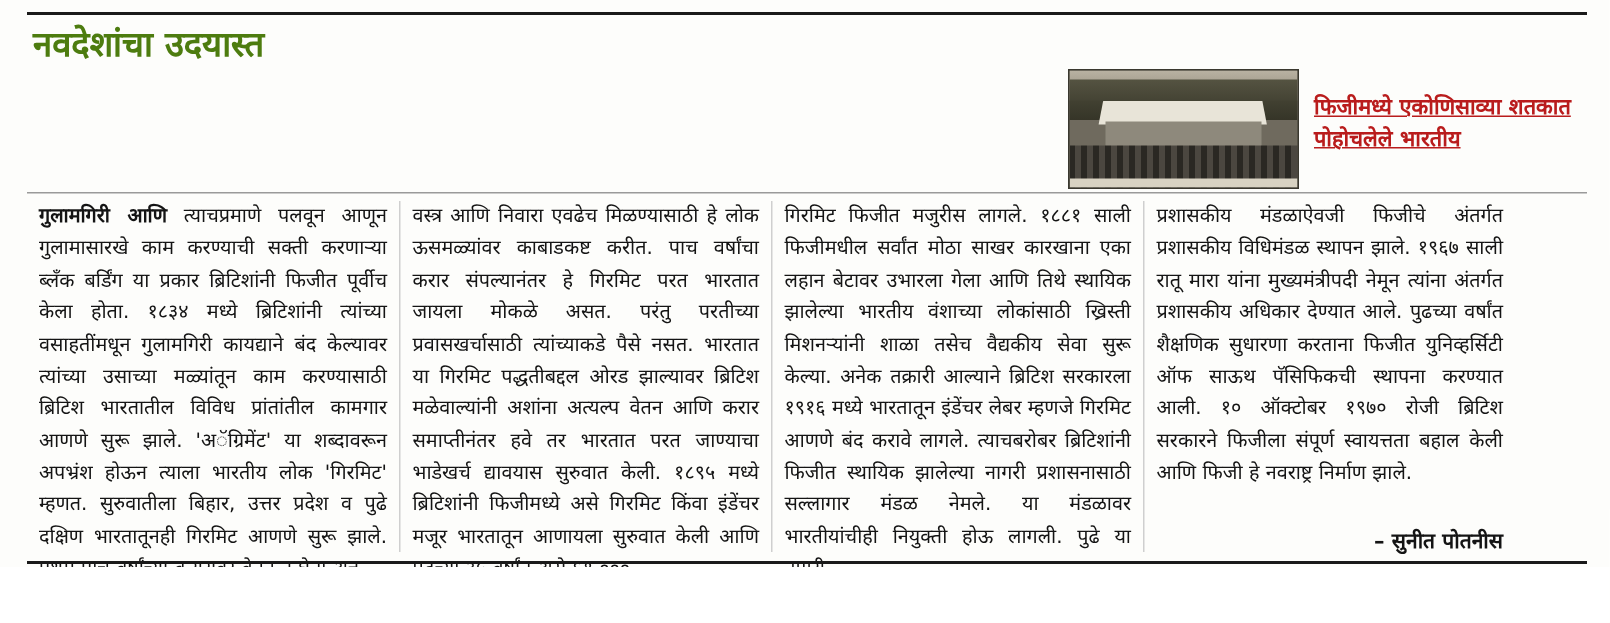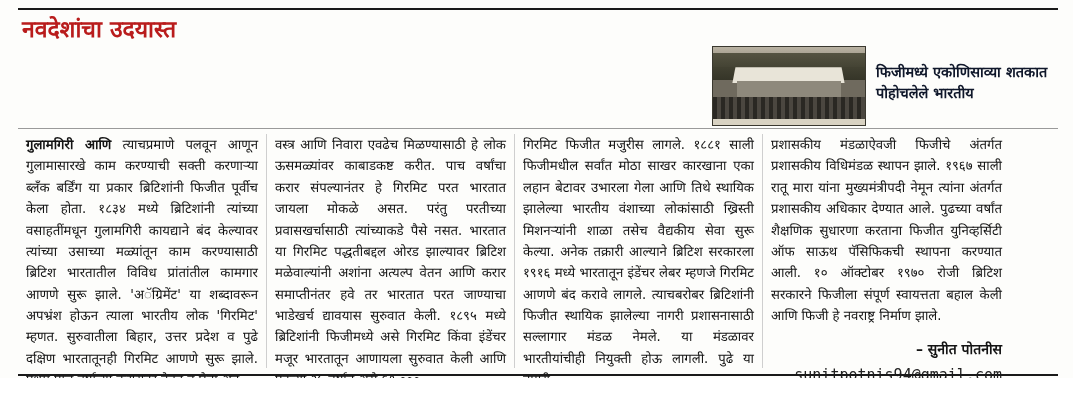--- a/index.html
+++ b/index.html
@@ -29,21 +29,21 @@
     height: 2px;
     background: #1a1a1a;
   }
   .kicker {
     position: absolute;
     left: 22px;
     top: 12px;
     font-family: "DejaVu Sans", sans-serif;
     font-size: 23px;
     font-weight: bold;
-    color: #b91c1c;
+    color: #4d7c0f;
     letter-spacing: 0px;
     white-space: nowrap;
   }
   .headline {
     position: absolute;
     left: 20px;
     top: 52px;
     font-family: "DejaVu Sans", sans-serif;
     font-size: 40px;
     font-weight: bold;
@@ -94,22 +94,23 @@
     background: #d8d2c2;
   }
   .caption {
     position: absolute;
     left: 876px;
     top: 62px;
     width: 190px;
     font-family: "DejaVu Sans", sans-serif;
     font-size: 14.5px;
     font-weight: bold;
-    color: #0f172a;
+    color: #b91c1c;
     line-height: 1.45;
+    text-decoration: underline;
   }
   .rule-under-head {
     position: absolute;
     left: 18px;
     top: 128px;
     width: 1040px;
     height: 1px;
     background: #9a9a9a;
   }
   .columns {
@@ -135,21 +136,21 @@
   .col + .col {
     border-left: 1px solid #cfcfcf;
   }
   .col p {
     margin: 0 0 3px 0;
   }
   .col b.lead {
     font-weight: bold;
   }
   .byline {
-    margin-top: 12px;
+    margin-top: 24px;
     text-align: right;
     font-weight: bold;
     font-size: 14px;
   }
   .email {
     text-align: right;
     font-family: "DejaVu Sans Mono", monospace;
     font-size: 15px;
     color: #222;
     margin-top: 2px;

